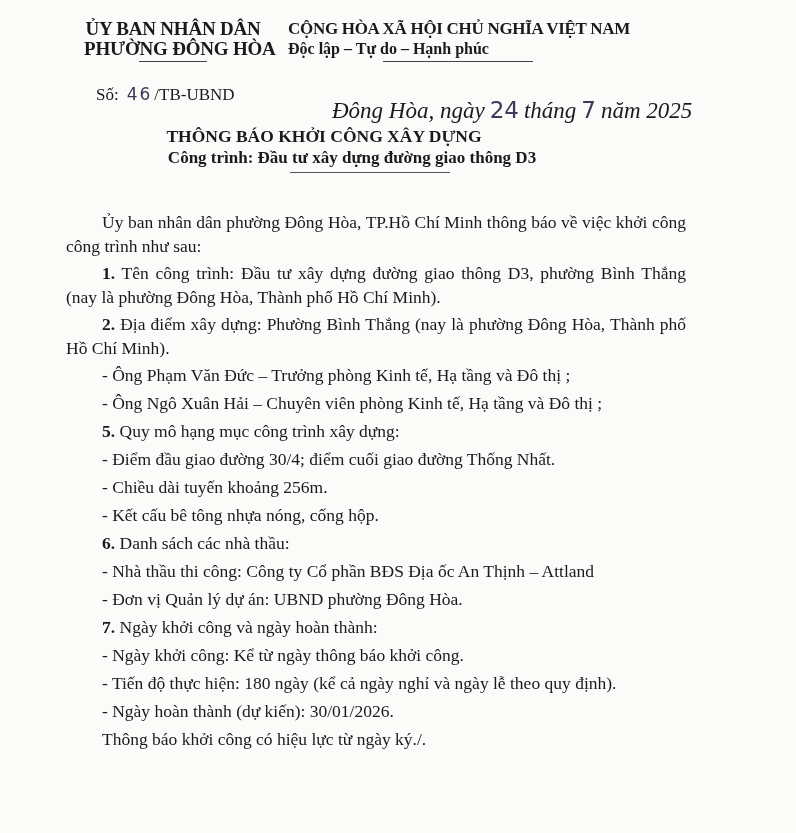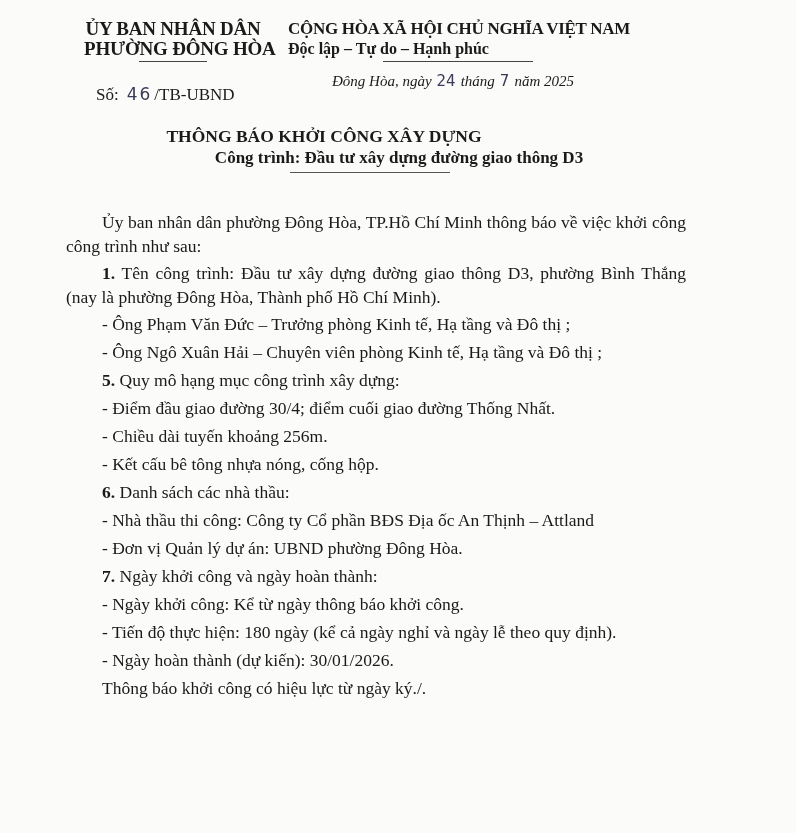--- a/index.html
+++ b/index.html
@@ -12,24 +12,24 @@
   }
   .abs { position: absolute; white-space: nowrap; }
   .hdr-left { left: 84px; top: 19px; width: 178px; text-align: center; font-weight: bold; font-size: 19px; line-height: 20px; letter-spacing: -0.2px; }
   .hdr-left .uline { margin: 2px auto 0; width: 68px; border-top: 1px solid #444; }
   .hdr-right { left: 288px; top: 19px; width: 340px; text-align: left; font-size: 17px; line-height: 20px; }
   .hdr-right .natl { font-weight: bold; letter-spacing: -0.3px; }
   .hdr-right .motto { font-weight: bold; font-size: 16px; }
   .hdr-right .uline { margin: 2px auto 0; width: 150px; border-top: 1px solid #444; }
   .so { left: 96px; top: 84px; font-size: 17px; }
   .so .hand { font-family: "DejaVu Sans", sans-serif; font-size: 17px; color: #3a3a5a; letter-spacing: 2px; margin: 0 2px 0 8px; }
-  .date { left: 332px; top: 72px; font-size: 15px; font-style: italic; }
+  .date { left: 332px; top: 97px; font-size: 23px; font-style: italic; }
   .date .hand { font-style: normal; font-family: "DejaVu Sans", sans-serif; color: #3a3a5a; margin: 0 5px; }
   .title { left: 0; width: 648px; top: 126px; text-align: center; font-weight: bold; font-size: 17.5px; }
-  .subtitle { left: 0; width: 704px; top: 148px; text-align: center; font-weight: bold; font-size: 17px; padding-left: 47px; }
+  .subtitle { left: 0; width: 704px; top: 148px; text-align: center; font-weight: bold; font-size: 17px; }
   .title-rule { left: 290px; top: 172px; width: 160px; border-top: 1px solid #555; }
   .body { position: absolute; left: 66px; top: 210px; width: 620px; font-size: 17.5px; line-height: 24px; }
   .para { text-indent: 36px; text-align: justify; margin: 0 0 3px 0; }
   .line { padding-left: 36px; margin: 0 0 4px 0; white-space: nowrap; }
   .dash { padding-left: 36px; margin: 0 0 4px 0; white-space: nowrap; }
   .closing { padding-left: 36px; margin: 0; white-space: nowrap; }
   b.num { font-weight: bold; }
 </style>
 </head>
 <body>
@@ -55,20 +55,21 @@
 </div>
 
 <div class="abs title">THÔNG BÁO KHỞI CÔNG XÂY DỰNG</div>
 <div class="abs subtitle">Công trình: Đầu tư xây dựng đường giao thông D3</div>
 <div class="abs title-rule"></div>
 
 <div class="body">
   <p class="para">Ủy ban nhân dân phường Đông Hòa, TP.Hồ Chí Minh thông báo về việc khởi công công trình như sau:</p>
 
   <p class="para"><b class="num">1.</b> <span>Tên công trình: Đầu tư xây dựng đường giao thông D3, phường Bình Thắng (nay là phường Đông Hòa, Thành phố Hồ Chí Minh).</span></p>
+  <p class="para"><b class="num">2.</b> <span>Địa điểm xây dựng: Phường Bình Thắng (nay là phường Đông Hòa, Thành phố Hồ Chí Minh).</span></p>
 
   <div class="dash">- Ông Phạm Văn Đức – Trưởng phòng Kinh tế, Hạ tầng và Đô thị ;</div>
   <div class="dash">- Ông Ngô Xuân Hải – Chuyên viên phòng Kinh tế, Hạ tầng và Đô thị ;</div>
 
   <div class="line"><b class="num">5.</b> <span>Quy mô hạng mục công trình xây dựng:</span></div>
   <div class="dash">- Điểm đầu giao đường 30/4; điểm cuối giao đường Thống Nhất.</div>
   <div class="dash">- Chiều dài tuyến khoảng 256m.</div>
   <div class="dash">- Kết cấu bê tông nhựa nóng, cống hộp.</div>
 
   <div class="line"><b class="num">6.</b> <span>Danh sách các nhà thầu:</span></div>

